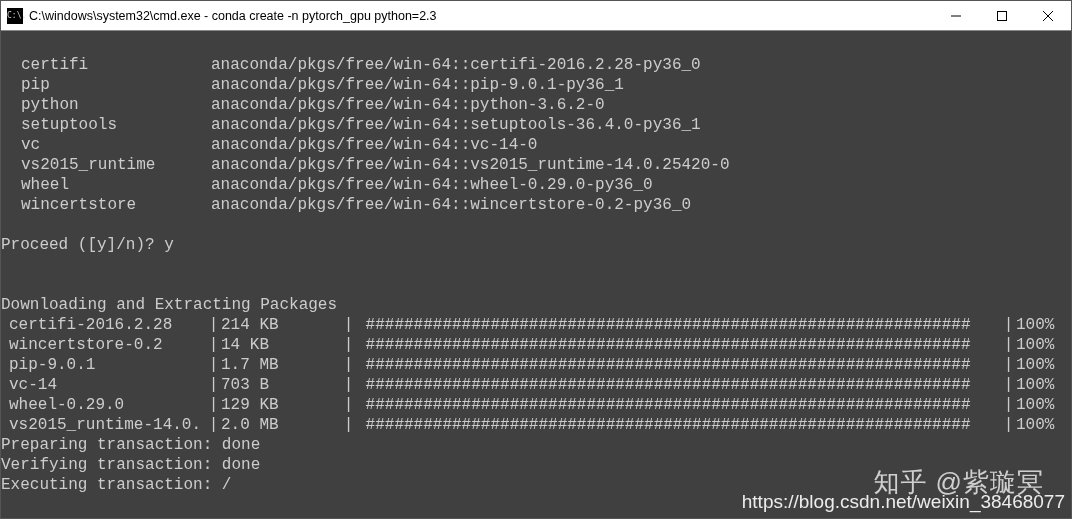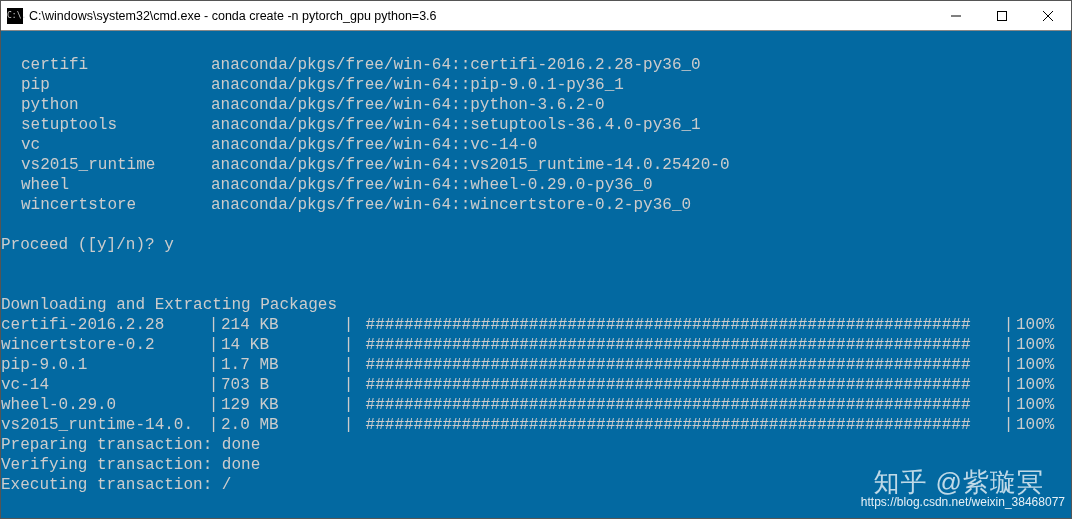--- a/index.html
+++ b/index.html
@@ -54,35 +54,35 @@
     display: flex;
     align-items: center;
     justify-content: center;
     font-size: 11px;
     color: #000;
     cursor: pointer;
   }
   .win-btn svg { width: 10px; height: 10px; }
   .terminal {
     flex: 1;
-    background: #0369a1;
+    background: #404040;
     color: #ccc;
     font-family: "NSimSun","SimSun","Consolas","Courier New",monospace;
     font-size: 16px;
     line-height: 20px;
     padding: 4px 0 0 0;
     white-space: pre;
     overflow: hidden;
     position: relative;
   }
   .pkg-line { display: flex; padding-left: 20px; }
   .pkg-name { width: 190px; }
   .pkg-spec { }
   .dl-row { display: flex; }
-  .dl-name { width: 205px; padding-left: 0; }
+  .dl-name { width: 205px; padding-left: 8px; }
   .dl-sep  { width: 15px; text-align: center; }
   .dl-size { width: 120px; }
   .dl-bar  { flex: 1; overflow: hidden; }
   .dl-pct  { width: 55px; text-align: right; padding-right: 24px; }
   .watermark {
     position: absolute;
     right: 27px;
     bottom: 26px;
     color: rgba(255,255,255,0.75);
     font-family: "Microsoft YaHei","PingFang SC",sans-serif;
@@ -90,31 +90,31 @@
     font-weight: 500;
     letter-spacing: 1px;
     pointer-events: none;
   }
   .watermark-url {
     position: absolute;
     right: 6px;
     bottom: 6px;
     color: rgba(255,255,255,0.9);
     font-family: Arial, sans-serif;
-    font-size: 12px;
+    font-size: 19px;
     pointer-events: none;
   }
 </style>
 </head>
 <body>
 
 <div class="window">
   <div class="titlebar">
     <div class="titlebar-icon">C:\.</div>
-    <div class="titlebar-text">C:\windows\system32\cmd.exe - conda  create -n pytorch_gpu python=3.6</div>
+    <div class="titlebar-text">C:\windows\system32\cmd.exe - conda  create -n pytorch_gpu python=2.3</div>
     <div class="win-controls">
       <div class="win-btn">
         <svg viewBox="0 0 10 10">
             <line x1="0" y1="5" x2="10" y2="5" stroke="#000" stroke-width="1"></line>
           </svg>
       </div>
       <div class="win-btn">
         <svg viewBox="0 0 10 10">
             <rect x="0.5" y="0.5" width="9" height="9" fill="none" stroke="#000" stroke-width="1"></rect>
           </svg>

